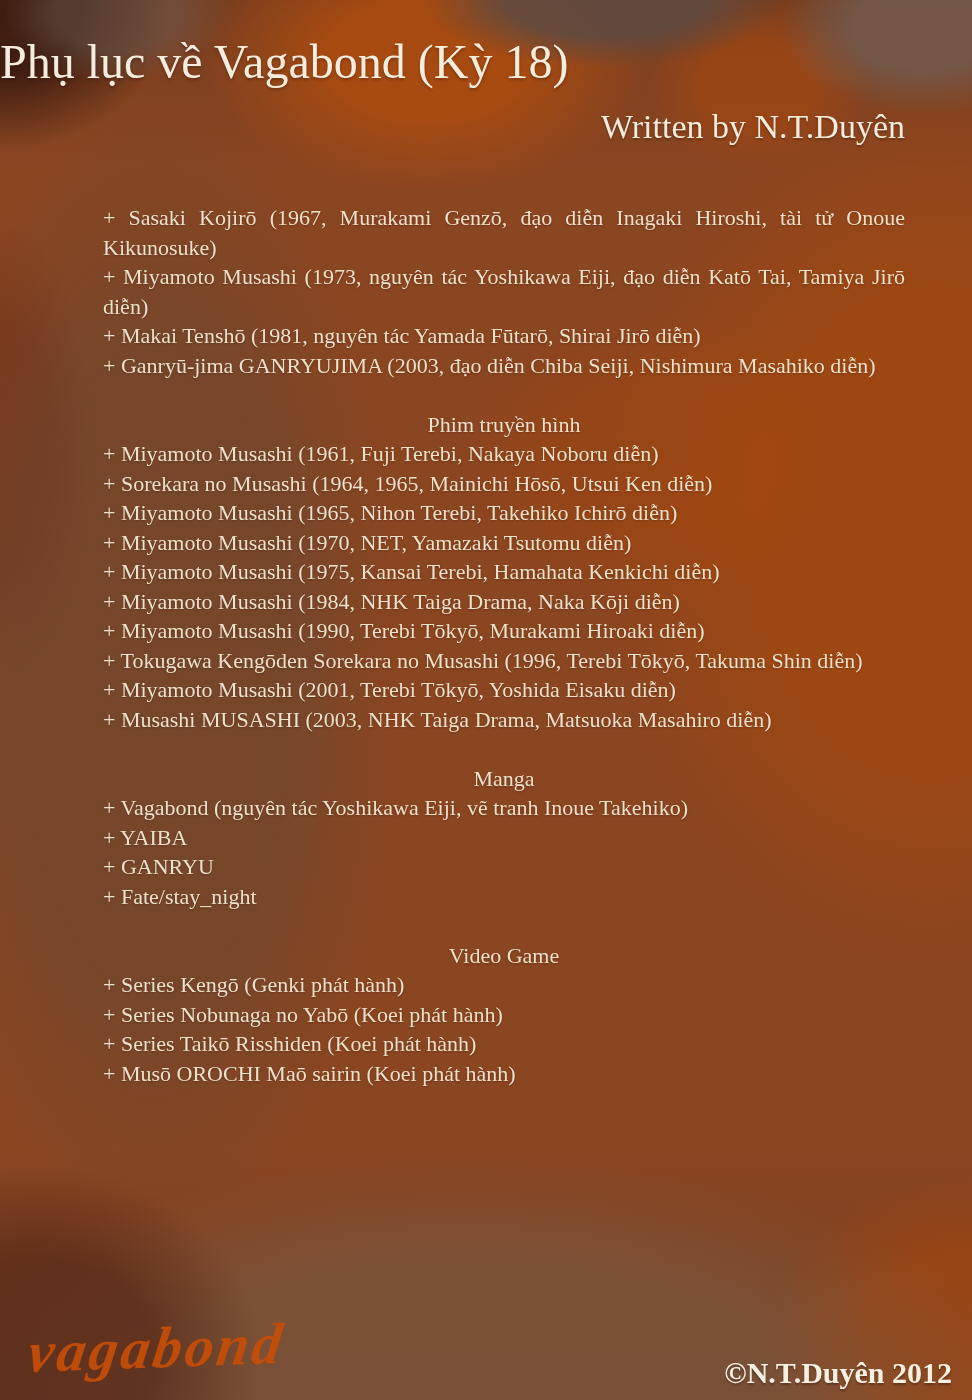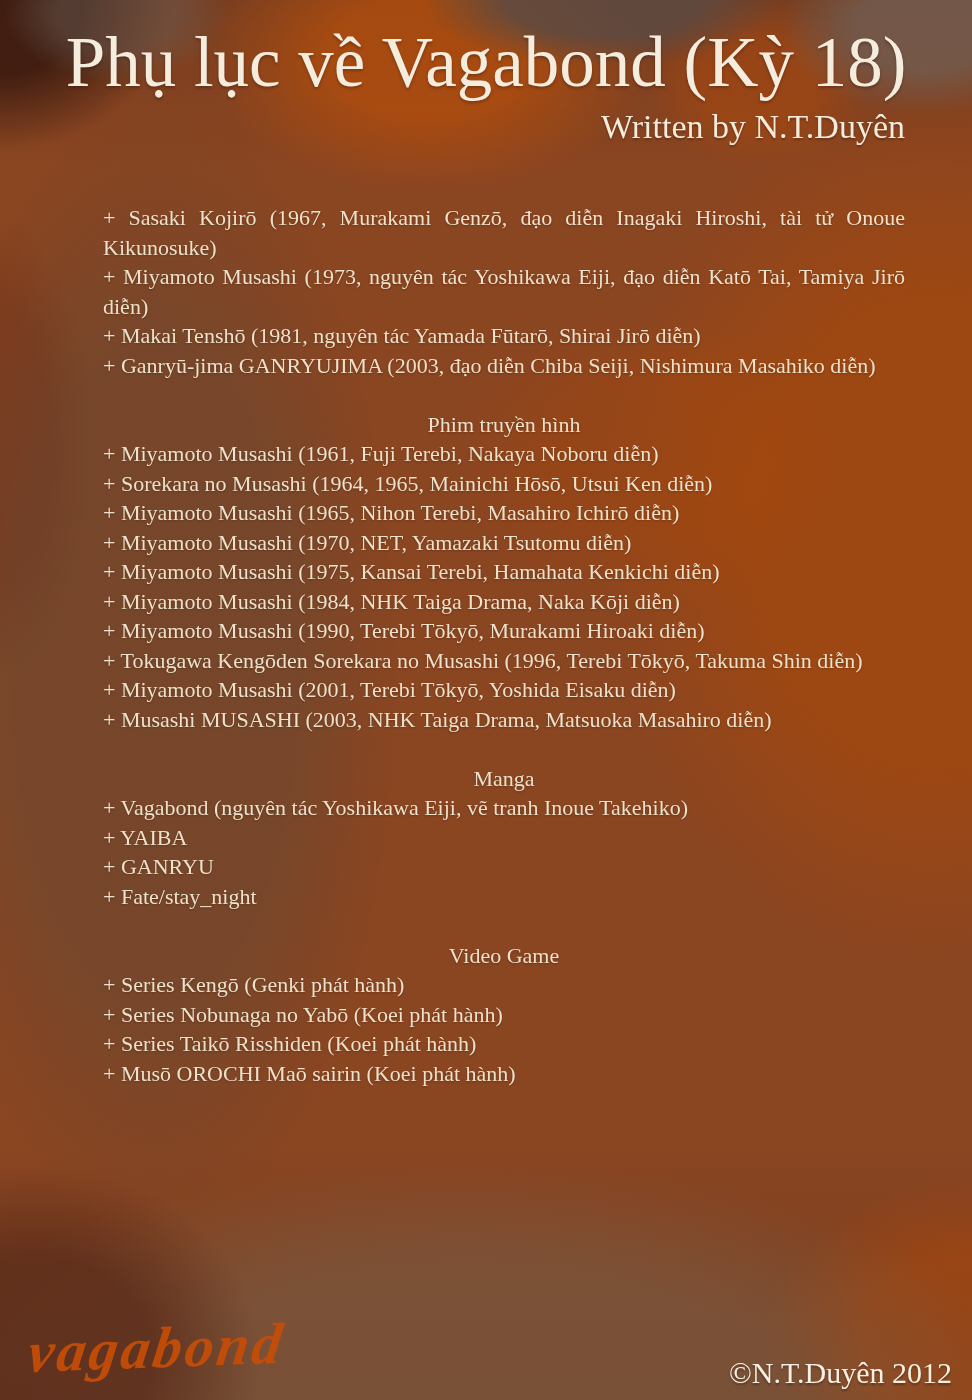--- a/index.html
+++ b/index.html
@@ -33,21 +33,21 @@
       
       radial-gradient(ellipse 720px 300px at 48% 100%, rgba(122,92,70,.6) 45%, rgba(122,92,70,0) 80%),
       
       radial-gradient(ellipse 280px 220px at 100% 96%, rgba(165,70,14,.65) 40%, rgba(165,70,14,0) 76%),
       
       linear-gradient(180deg, rgba(70,40,25,.25) 0%, rgba(70,40,25,0) 12%, rgba(70,40,25,0) 82%, rgba(80,50,32,.35) 100%);
   }
 
   .title {
     position:absolute; top:18px; left:0; width:100%;
-    text-align:center; font-size:71px; line-height:88px;
+    text-align:left; font-size:48px; line-height:88px;
     color:#f4ecdd; text-shadow:0 2px 3px rgba(45,18,8,.35);
     white-space:nowrap;
   }
   .byline {
     position:absolute; top:108px; right:67px;
     font-size:34px; color:#f3ebdb; text-shadow:0 2px 2px rgba(45,18,8,.35);
   }
 
   .doc-body {
     position:absolute; top:203px; left:103px; width:802px;
@@ -59,21 +59,21 @@
   .heading { margin:0 0 29.5px 0; text-align:center; }
 
   .watermark {
     position:absolute; left:24px; bottom:14px;
     font-size:58px; font-style:italic; font-weight:bold;
     letter-spacing:3px; color:#c44d07; opacity:.95;
     transform:rotate(-2deg) skewX(-10deg); transform-origin:left bottom;
   }
   .copyright {
     position:absolute; right:20px; bottom:10px;
-    font-size:30px; font-weight:normal; color:#f6f0e2;
+    font-size:30px; font-weight:bold; color:#f6f0e2;
     text-shadow:0 2px 2px rgba(45,18,8,.4);
   }
 </style>
 </head>
 <body>
 
 <div class="page">
   <div class="title">Phụ lục về Vagabond (Kỳ 18)</div>
   <div class="byline">Written by N.T.Duyên</div>
 
@@ -81,21 +81,21 @@
       <section class="section">
         <p class="item">+ Sasaki Kojirō (1967, Murakami Genzō, đạo diễn Inagaki Hiroshi, tài tử Onoue Kikunosuke)</p>
         <p class="item">+ Miyamoto Musashi (1973, nguyên tác Yoshikawa Eiji, đạo diễn Katō Tai, Tamiya Jirō diễn)</p>
         <p class="item">+ Makai Tenshō (1981, nguyên tác Yamada Fūtarō, Shirai Jirō diễn)</p>
         <p class="item">+ Ganryū-jima GANRYUJIMA (2003, đạo diễn Chiba Seiji, Nishimura Masahiko diễn)</p>
       </section>
       <section class="section">
         <p class="heading">Phim truyền hình</p>
         <p class="item">+ Miyamoto Musashi (1961, Fuji Terebi, Nakaya Noboru diễn)</p>
         <p class="item">+ Sorekara no Musashi (1964, 1965, Mainichi Hōsō, Utsui Ken diễn)</p>
-        <p class="item">+ Miyamoto Musashi (1965, Nihon Terebi, Masahiro Ichirō diễn)</p>
+        <p class="item">+ Miyamoto Musashi (1965, Nihon Terebi, Takehiko Ichirō diễn)</p>
         <p class="item">+ Miyamoto Musashi (1970, NET, Yamazaki Tsutomu diễn)</p>
         <p class="item">+ Miyamoto Musashi (1975, Kansai Terebi, Hamahata Kenkichi diễn)</p>
         <p class="item">+ Miyamoto Musashi (1984, NHK Taiga Drama, Naka Kōji diễn)</p>
         <p class="item">+ Miyamoto Musashi (1990, Terebi Tōkyō, Murakami Hiroaki diễn)</p>
         <p class="item">+ Tokugawa Kengōden Sorekara no Musashi (1996, Terebi Tōkyō, Takuma Shin diễn)</p>
         <p class="item">+ Miyamoto Musashi (2001, Terebi Tōkyō, Yoshida Eisaku diễn)</p>
         <p class="item">+ Musashi MUSASHI (2003, NHK Taiga Drama, Matsuoka Masahiro diễn)</p>
       </section>
       <section class="section">
         <p class="heading">Manga</p>

